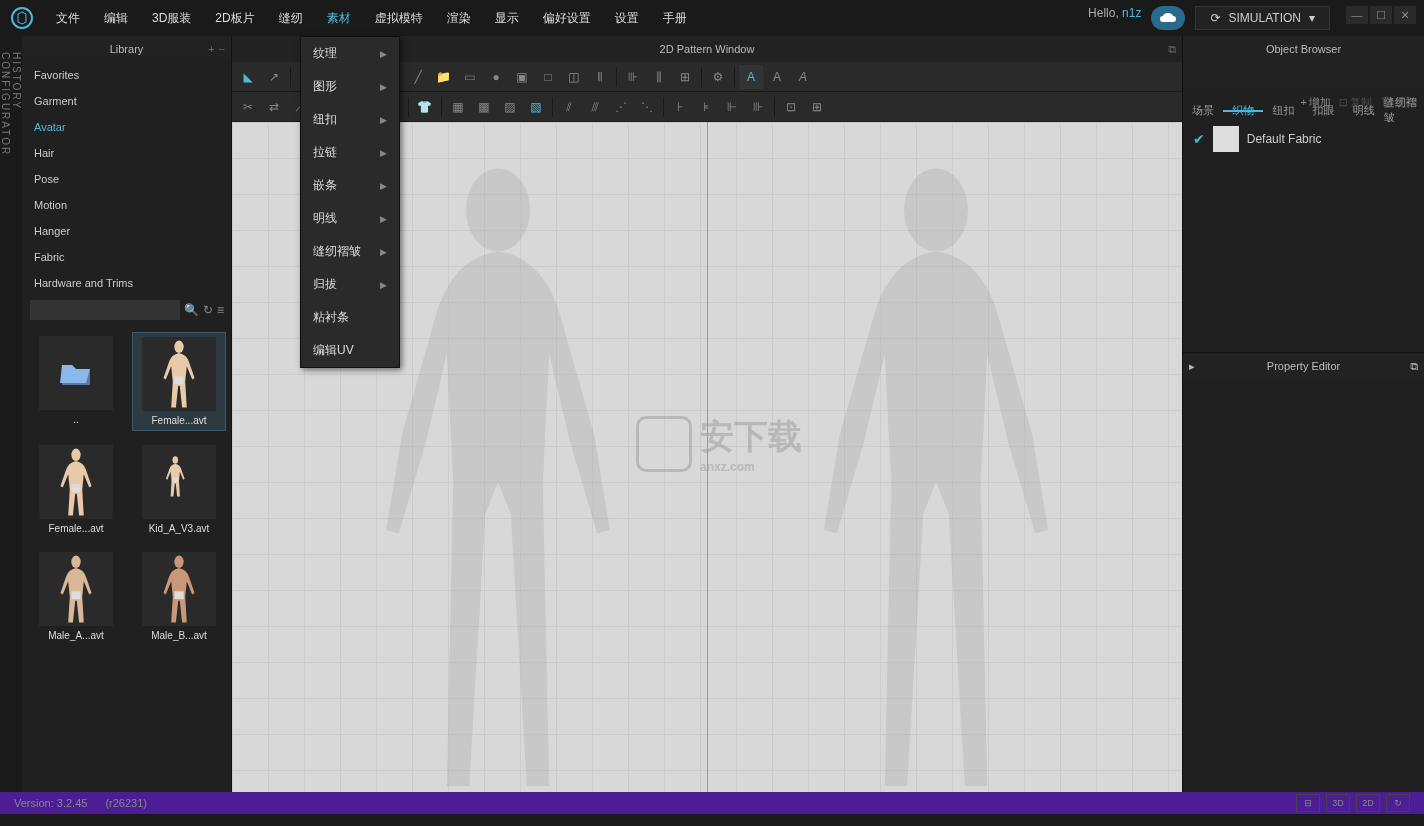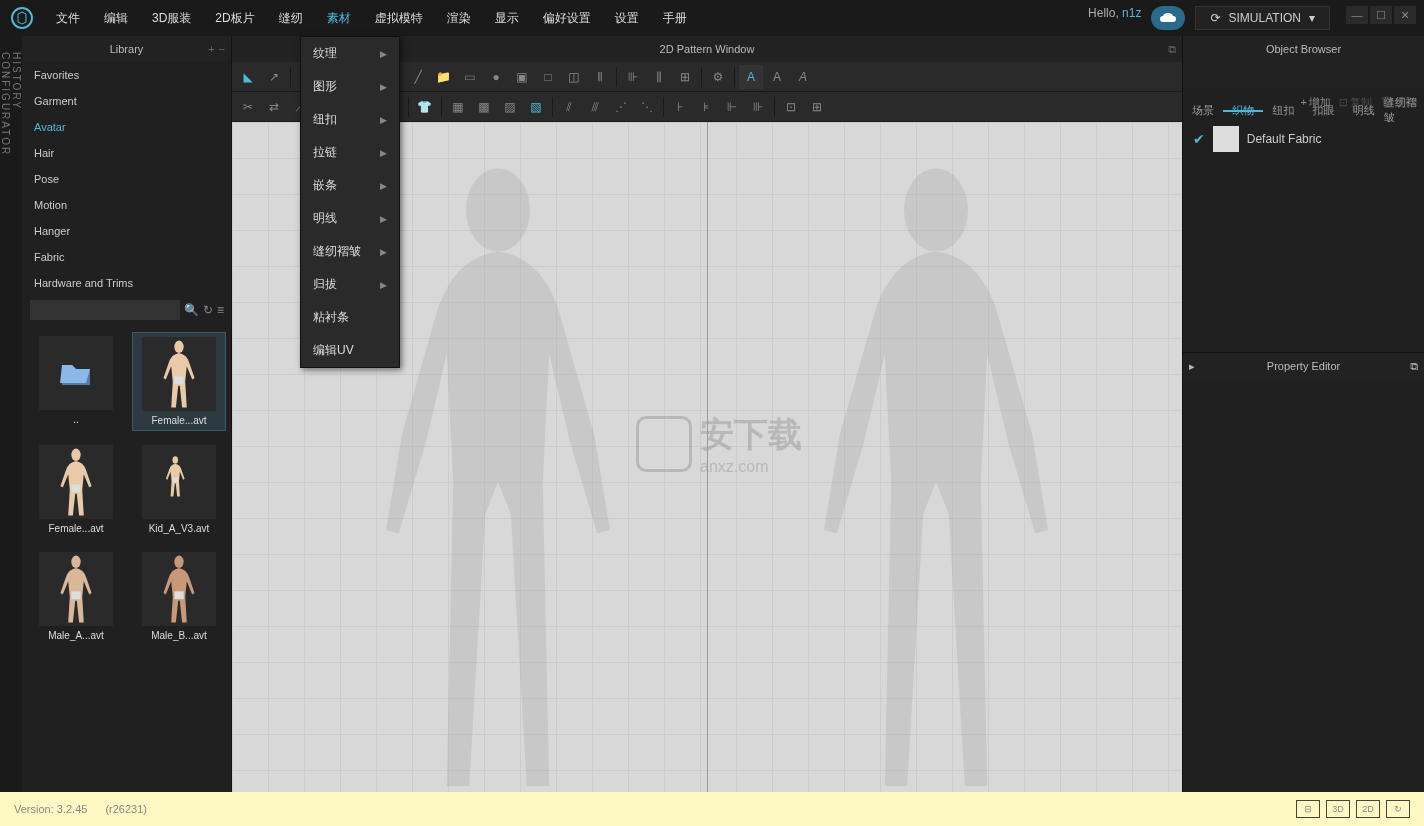--- a/index.html
+++ b/index.html
@@ -41,33 +41,33 @@
 .tb-ic.active { background:#333; color:#4db8d8; }
 .tb-ic.blue { color:#4db8d8; }
 .tb-sep { width:1px; height:20px; background:#1a1a1a; margin:0 2px; }
 .canvas { flex:1; background:#d8d8d8; position:relative; overflow:hidden; }
 .grid-bg { position:absolute; inset:0; background-image:linear-gradient(#ccc 1px,transparent 1px),linear-gradient(90deg,#ccc 1px,transparent 1px); background-size:36px 36px; }
 .centerline { position:absolute; left:50%; top:0; bottom:0; width:1px; background:#999; }
 .fig { position:absolute; opacity:0.25; }
 .watermark { position:absolute; left:50%; top:48%; transform:translate(-50%,-50%); display:flex; align-items:center; gap:8px; color:#999; opacity:0.5;margin-left:12px; }
 .watermark .lock { width:56px; height:56px; border:3px solid #999; border-radius:10px; position:relative; }
 .watermark .txt1 { font-size:34px; font-weight:bold; }
-.watermark .txt2 { font-size:16px; }
+.watermark .txt2 { font-size:12px;font-weight:bold; }
 .right-panel { width:242px; background:#202020; border-left:1px solid #111; display:flex; flex-direction:column; }
 .ob-tabs { display:flex; height:26px; background:#222; }
 .ob-tab { flex:1; display:flex; align-items:center; justify-content:center; font-size:11px; color:#999; cursor:pointer;margin-top:48px; }
 .ob-tab.active { color:#4db8d8; border-bottom:2px solid #4db8d8; }
 .ob-actions { height:28px; display:flex; align-items:center; justify-content:flex-end; padding:0 6px; gap:8px; color:#888; }
 .ob-act { display:flex; align-items:center; gap:2px; font-size:11px; }
 .ob-list { flex:1; padding:6px; }
 .ob-item { display:flex; align-items:center; gap:8px; padding:4px; }
 .ob-check { color:#4db8d8; font-size:14px; }
 .ob-swatch { width:26px; height:26px; background:#ddd; }
 .prop-panel { height:440px; border-top:1px solid #111; }
-.statusbar { height:34px; background:#fef9c3; display:flex; align-items:center; padding:0 14px; color:#888; font-size:11px; }
+.statusbar { height:22px; background:#4c1d95; display:flex; align-items:center; padding:0 14px; color:#888; font-size:11px; }
 .statusbar .right { margin-left:auto; display:flex; gap:6px; }
 .sb-btn { width:24px; height:18px; border:1px solid #444; display:flex; align-items:center; justify-content:center; font-size:9px; }
 .dropdown { position:absolute; top:36px; left:300px; width:100px; background:#2a2a2a; border:1px solid #111; z-index:100; box-shadow:2px 2px 6px rgba(0,0,0,0.5); }
 .dd-item { padding:8px 12px; color:#ddd; font-size:12px; display:flex; justify-content:space-between; align-items:center; cursor:pointer; }
 .arrow { font-size:9px; color:#888; }
 svg.human { width:60px; height:70px; }
 </style>
 </head>
 <body>
 

